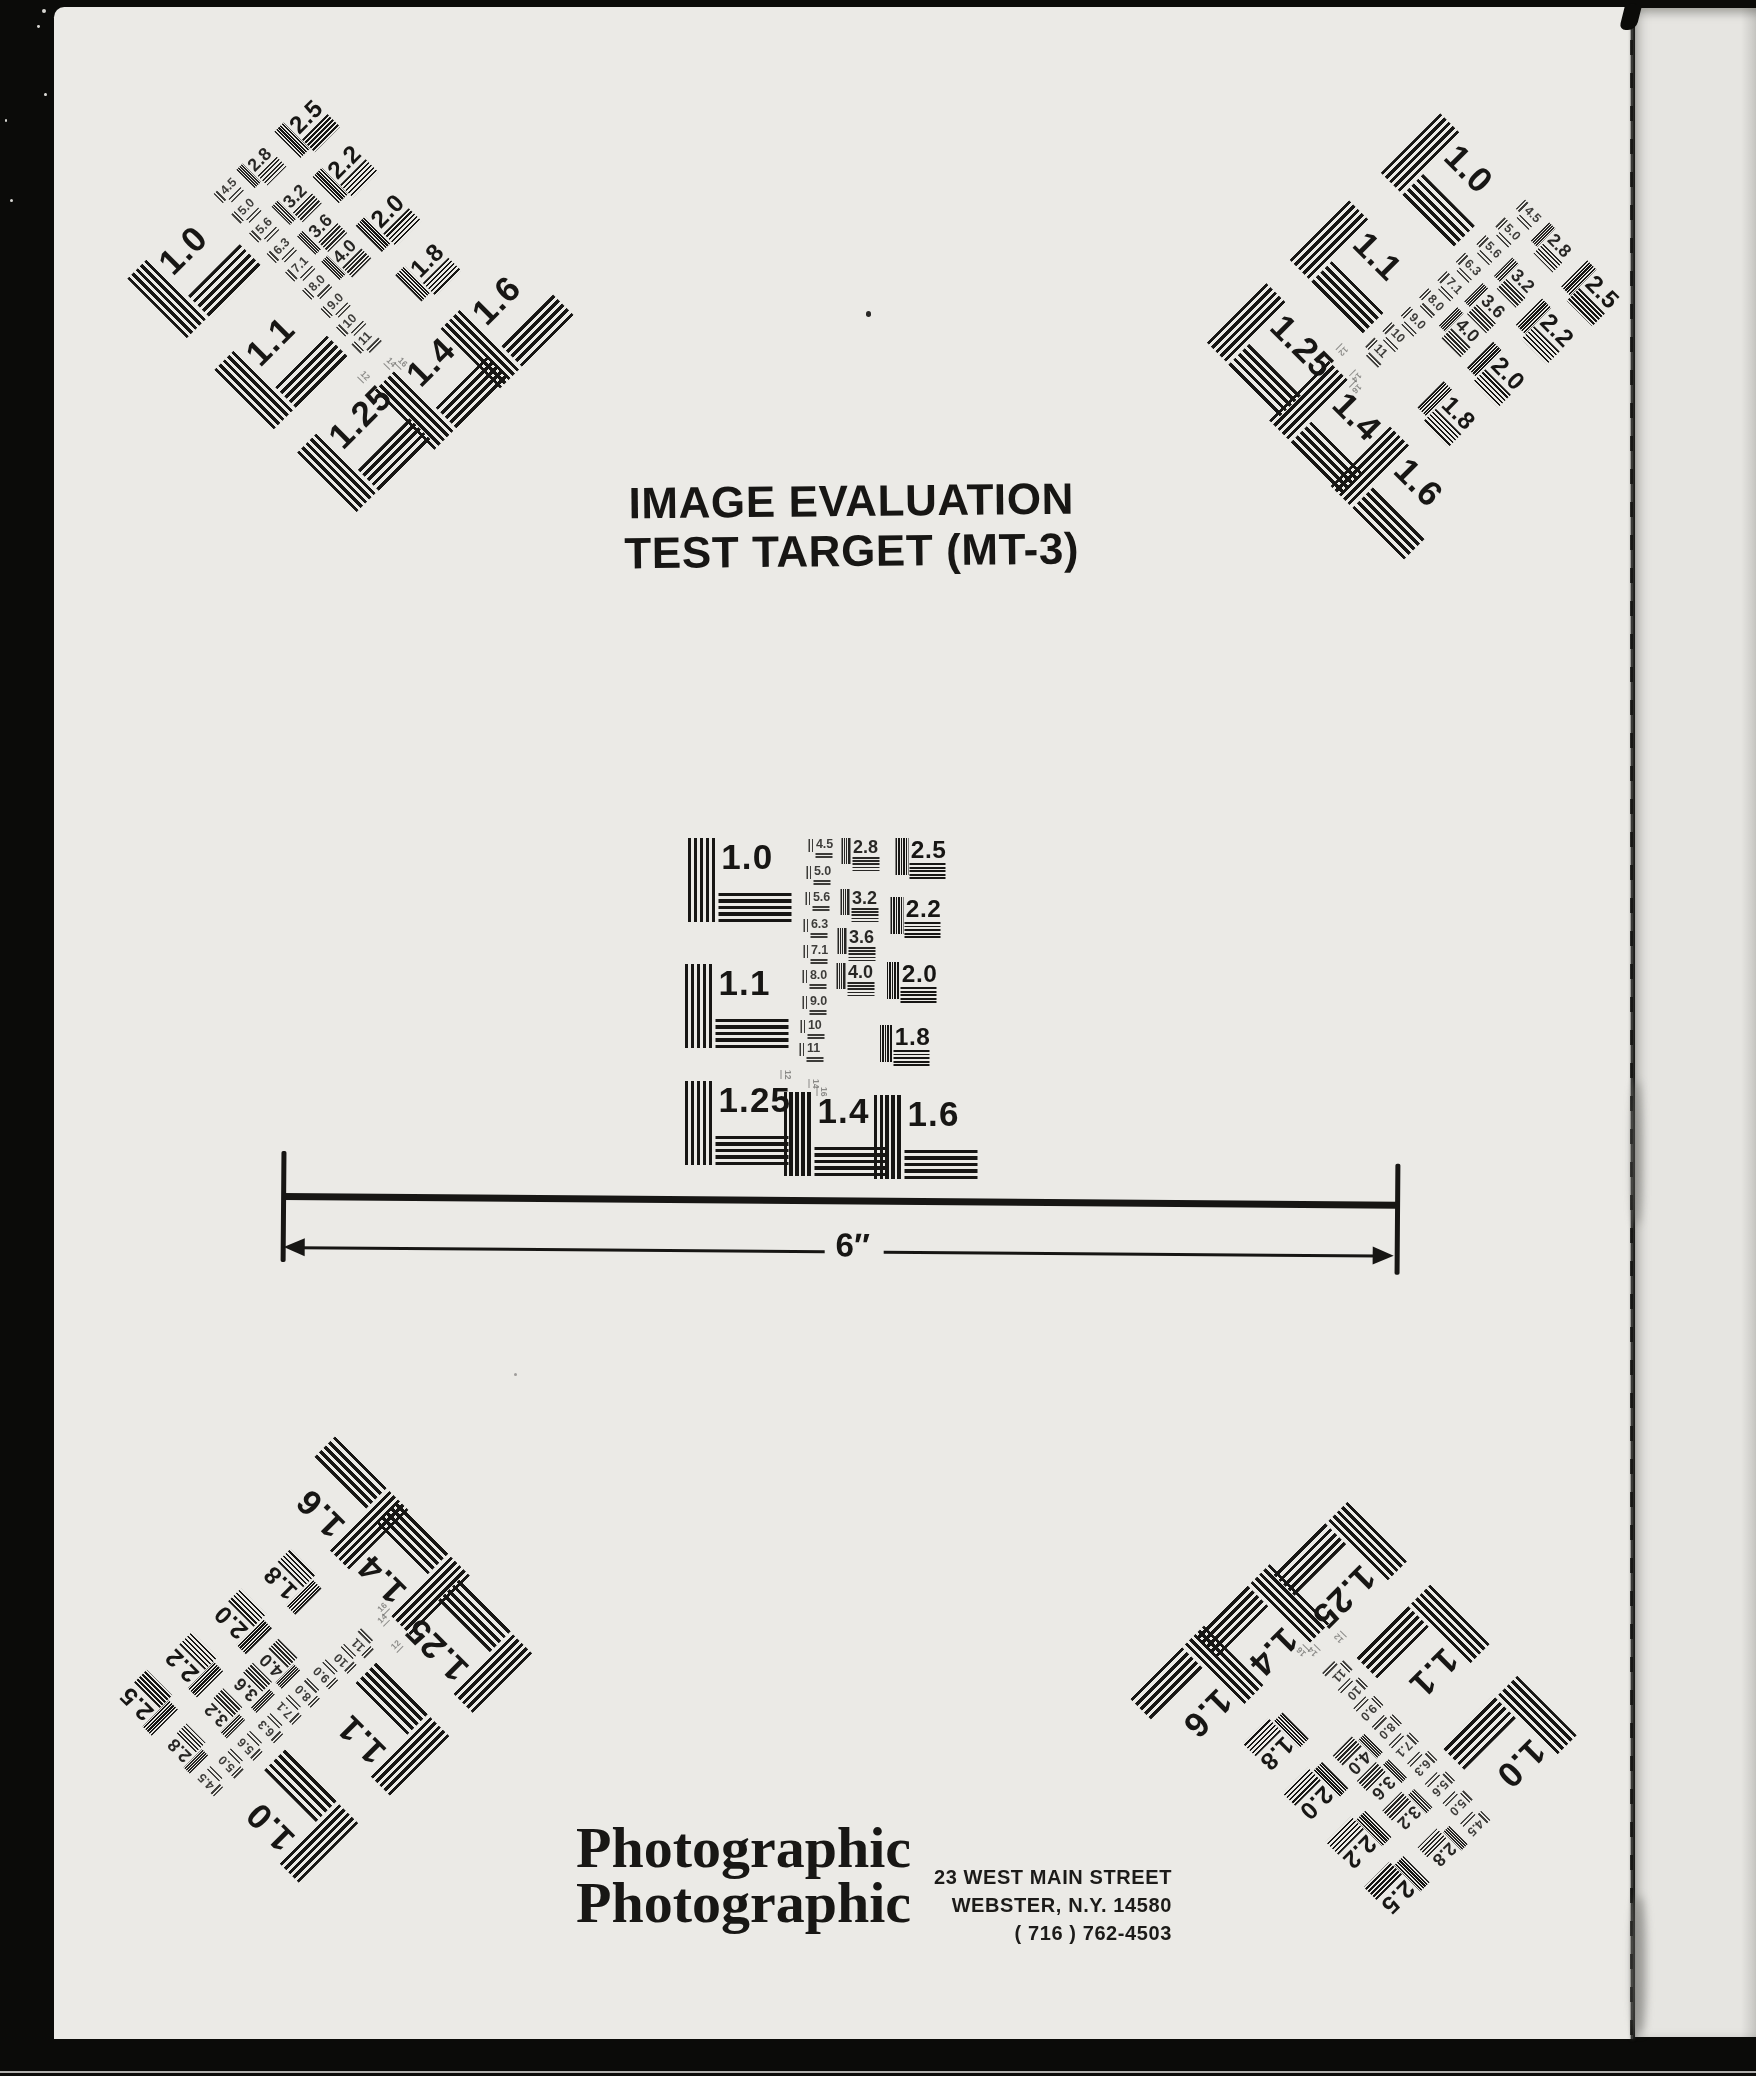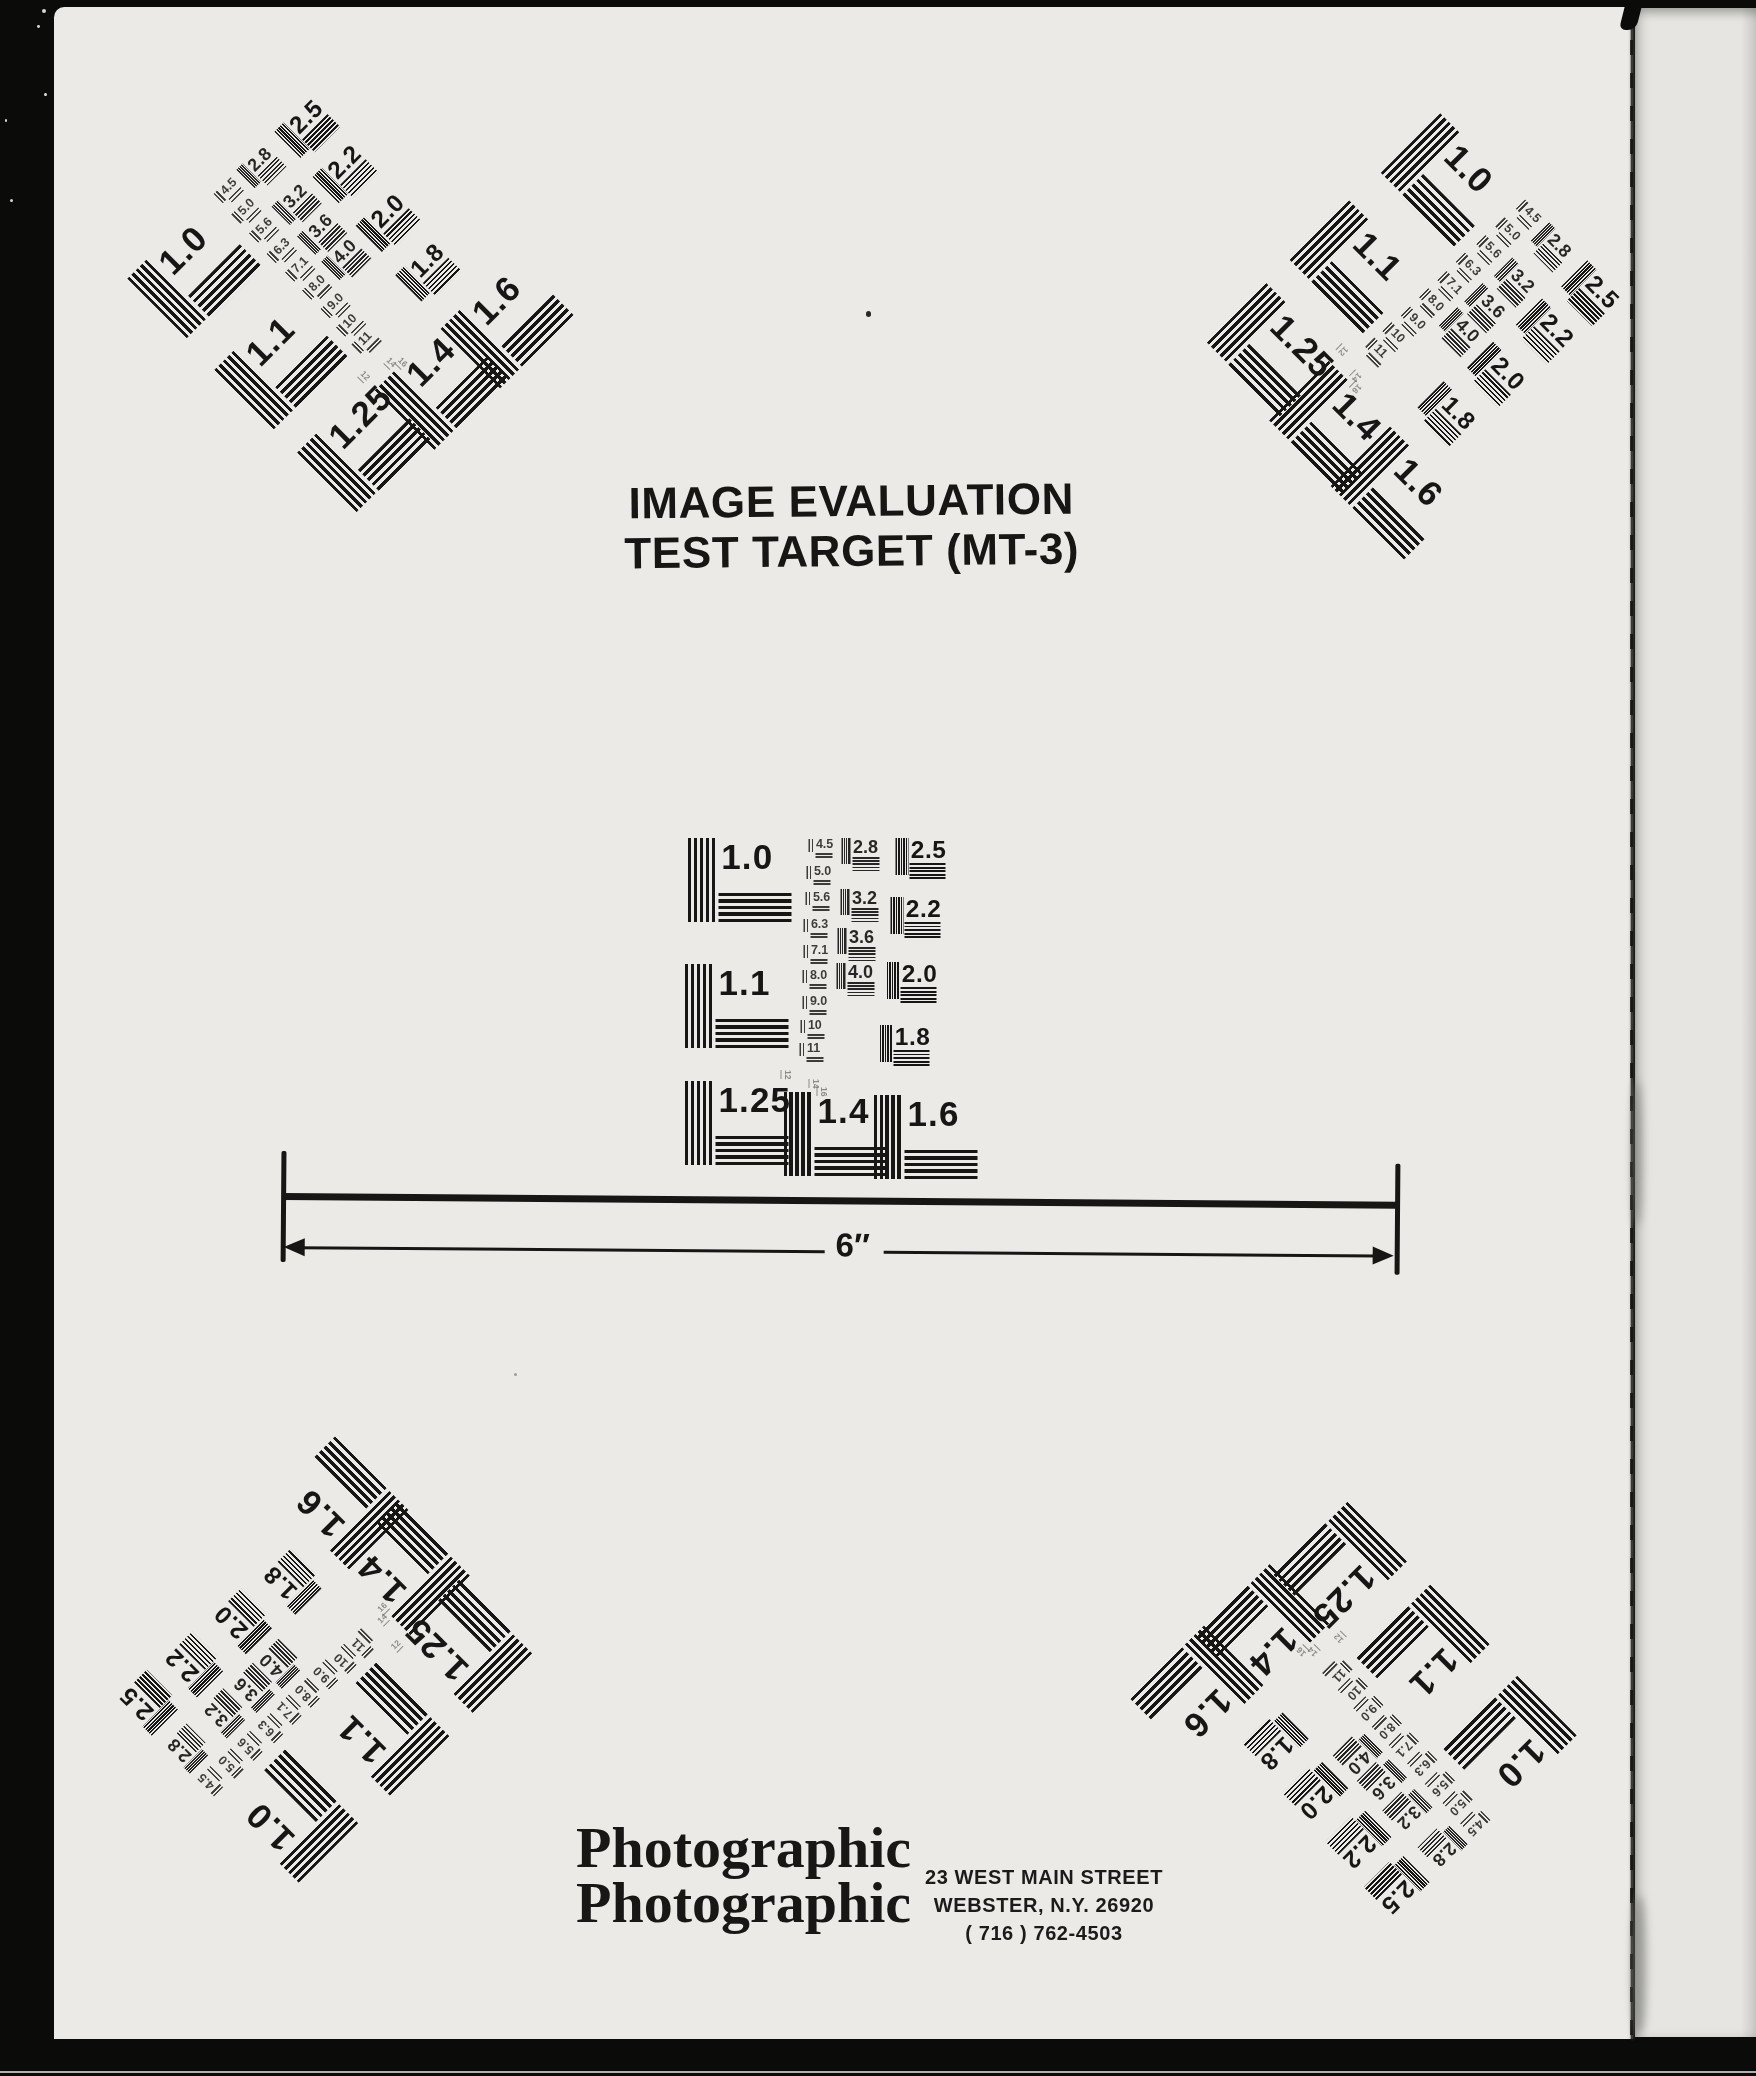--- a/index.html
+++ b/index.html
@@ -62,21 +62,21 @@
   .patch.side .num{font-size:8.5px;color:#3c3c3a;transform:rotate(90deg);transform-origin:left top;
       border-bottom:1.7px solid #3c3c3a;padding-bottom:1.1px;}
 
   
   .title-block{position:absolute;left:616px;top:476px;width:471px;text-align:center;
       color:var(--ink);font-weight:bold;font-size:44px;line-height:50px;letter-spacing:0.6px;
       transform:rotate(-0.6deg);}
   .logo-block{position:absolute;left:576px;top:1810px;width:301px;text-align:center;
       font-family:"Liberation Serif",serif;font-weight:bold;color:#181715;
       font-size:58px;line-height:55px;margin-top:10px;}
-  .address-block{position:absolute;left:916px;top:1863px;width:256px;text-align:center;
+  .address-block{position:absolute;left:916px;top:1863px;width:256px;text-align:right;
       font-weight:bold;color:#1c1b19;font-size:20px;line-height:28px;letter-spacing:0.6px;}
 
   
   .scalebar{position:absolute;left:281px;top:1148px;width:1122px;height:128px;
       transform:rotate(0.45deg);transform-origin:0 50%;}
   .sb-cap{position:absolute;width:5.1px;height:111px;background:var(--ink);border-radius:1.7px;}
   .sb-cap.left{left:0;top:2.8px;}
   .sb-cap.right{left:1114px;top:6.8px;}
   .sb-thick{position:absolute;left:2.3px;top:45px;width:1115px;height:7.4px;background:var(--ink);}
   .sb-arrowline{position:absolute;top:98px;height:3.4px;background:var(--ink);}
@@ -733,18 +733,18 @@
     <div class="sb-head right"></div>
   </div>
 
   <div class="logo-block">
     <div>Photographic</div>
     <div>Photographic</div>
   </div>
 
   <div class="address-block">
     <div>23 WEST MAIN STREET</div>
-    <div>WEBSTER, N.Y. 26920</div>
+    <div>WEBSTER, N.Y. 14580</div>
     <div>( 716 ) 762-4503</div>
   </div>
 
 </div>
 
 
 </body></html>

